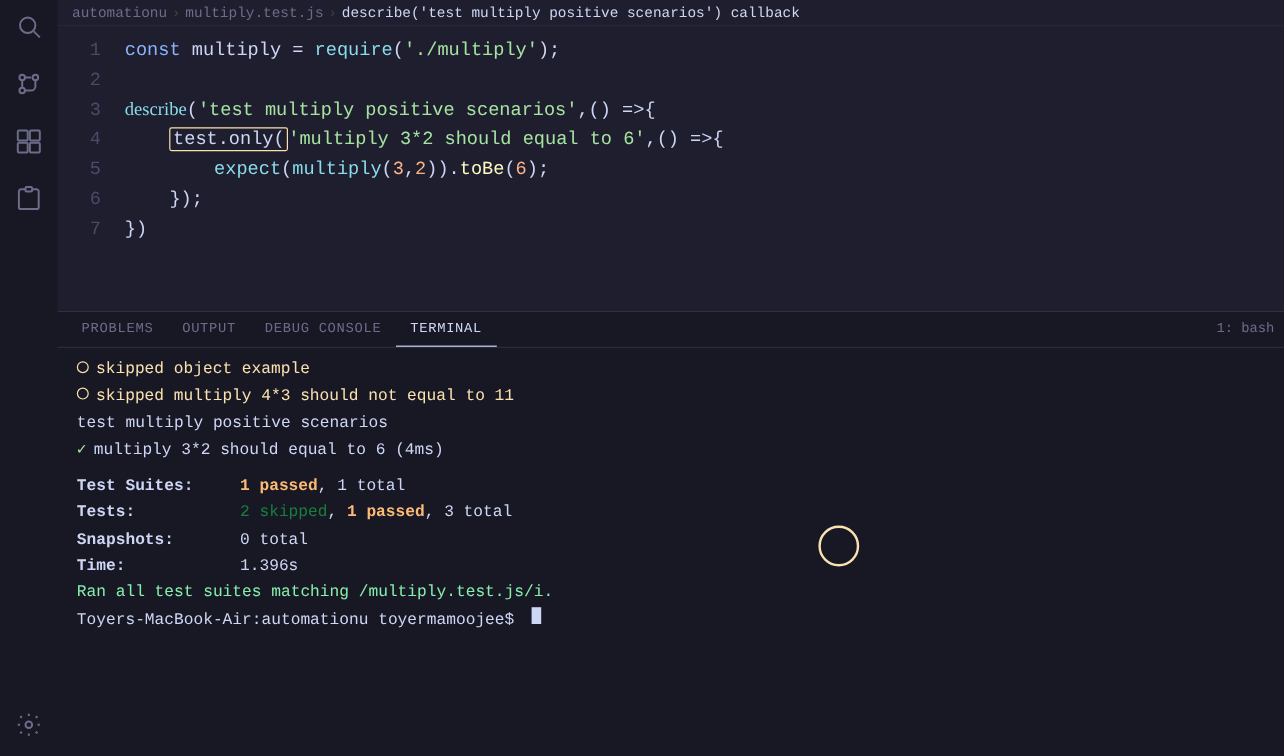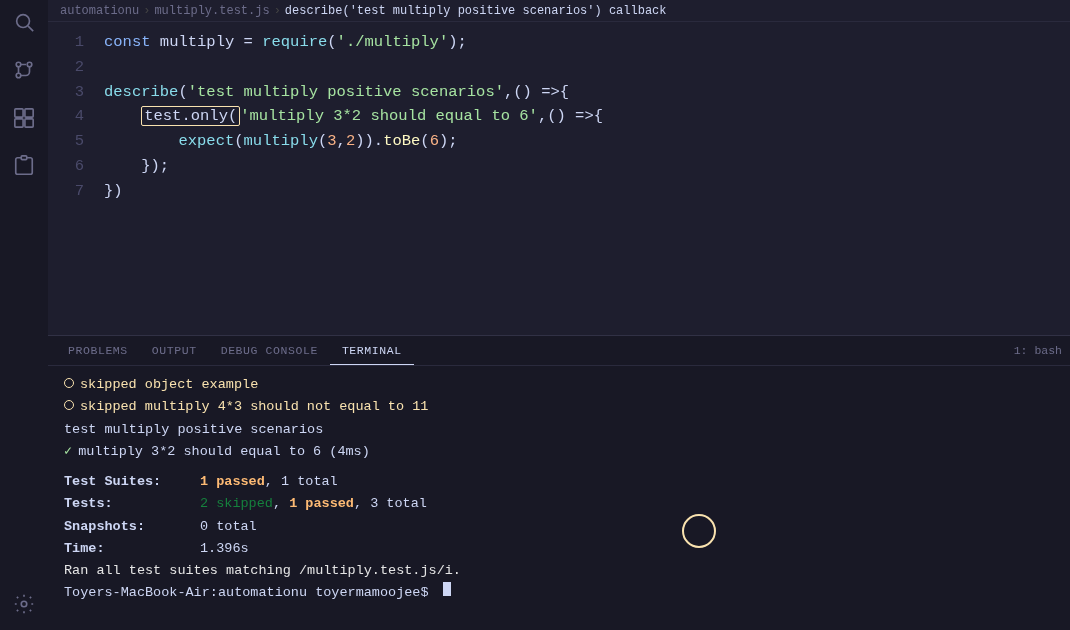--- a/index.html
+++ b/index.html
@@ -107,31 +107,31 @@
     }
 
     
     .kw { color: #89b4fa; }       
     .fn { color: #89dceb; }       
     .str { color: #a6e3a1; }      
     .punc { color: #cdd6f4; }     
     .var { color: #cdd6f4; }      
     .method { color: #fef9c3; }   
     .num { color: #fab387; }
-    .describe-fn { color: #89dceb; }
+    .describe-fn { color: #89dceb; font-family: Liberation Serif, serif; }
     .test-only { 
       color: #cdd6f4; 
       border: 1.5px solid #f9e2af;
       padding: 0 2px;
       border-radius: 2px;
     }
 
     
     .terminal-panel {
-      height: 295px;
+      height: 371px;
       background: #181825;
       border-top: 1px solid #313145;
       display: flex;
       flex-direction: column;
     }
 
     .panel-tabs {
       display: flex;
       align-items: center;
       background: #181825;
@@ -361,21 +361,21 @@
         <span class="stat-label">Snapshots:</span>
         <span class="stat-value">0 total</span>
       </div>
 
       <div class="stat-row">
         <span class="stat-label">Time:</span>
         <span class="stat-value">1.396s</span>
       </div>
 
       <div class="term-line">
-        <span style="color:#e5e5e5;">Ran all test suites matching /multiply.test.js/i.</span>
+        <span style="color:#86efac;">Ran all test suites matching /multiply.test.js/i.</span>
       </div>
 
       <div class="term-line">
         <span class="prompt-line">Toyers-MacBook-Air:automationu toyermamoojee$ </span>
         <span class="cursor-blink"></span>
       </div>
 
       <div class="cursor-circle" style="left: 634px; top: 148px;"></div>
     </div>
   </div>

